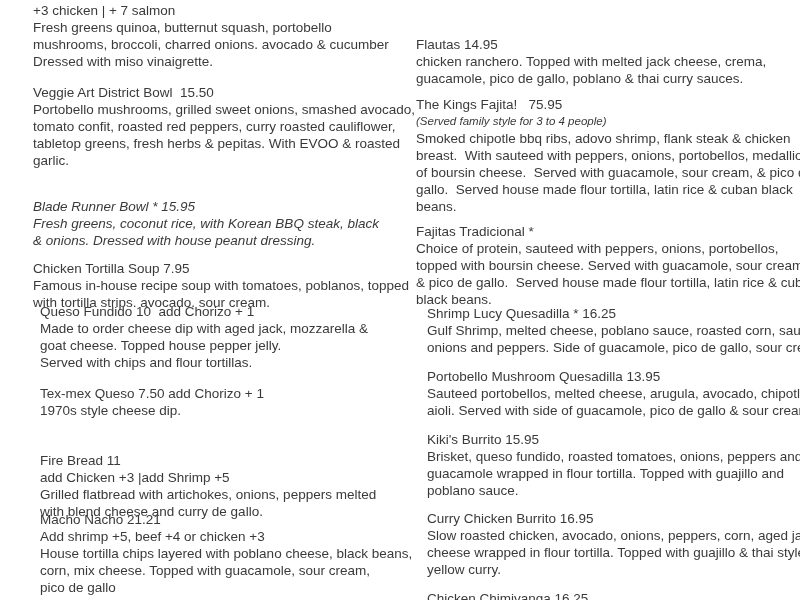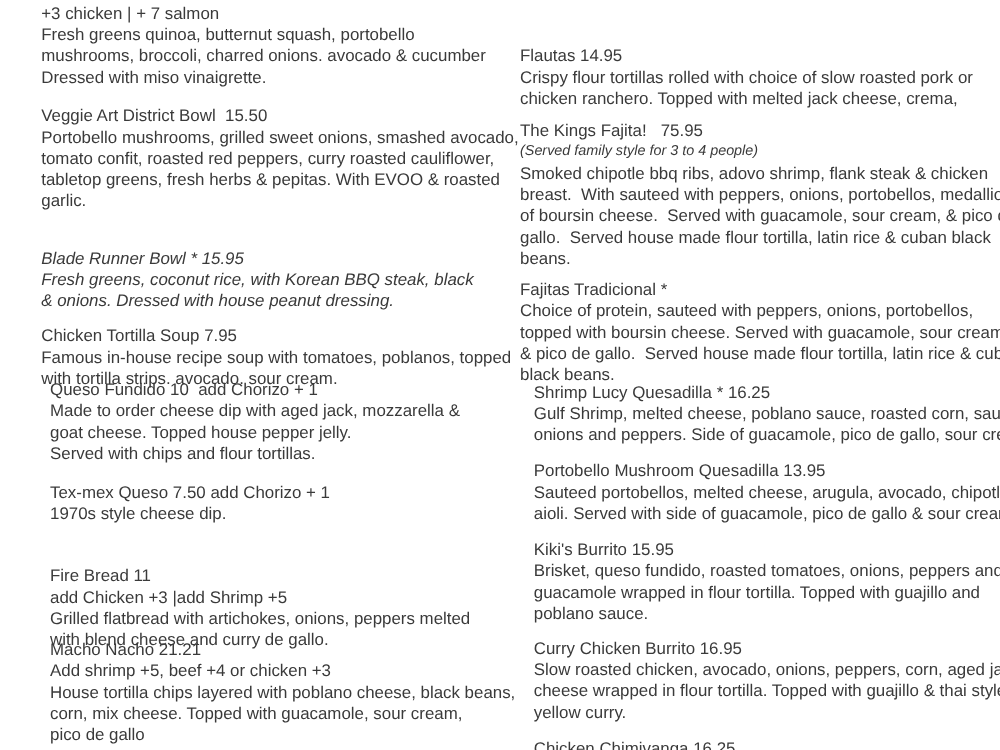--- a/index.html
+++ b/index.html
@@ -84,22 +84,22 @@
         <div class="line">Add shrimp +5, beef +4 or chicken +3</div>
         <div class="line">House tortilla chips layered with poblano cheese, black beans,</div>
         <div class="line">corn, mix cheese. Topped with guacamole, sour cream,</div>
         <div class="line">pico de gallo</div>
       </div>
   </section>
 
   <section>
     <div class="block" style="left:416px; top:12px;margin-top:24px;">
         <div class="line">Flautas 14.95</div>
-        <div class="line">Crispy flour tortillas rolled with choice of slow roasted pork or</div>
         <div class="line">chicken ranchero. Topped with melted jack cheese, crema,</div>
+        <div class="line">guacamole, pico de gallo, poblano &amp; thai curry sauces.</div>
       </div>
     <div class="block" style="left:416px; top:96px;">
         <div class="line">The Kings Fajita!   75.95</div>
         <div class="line italic">(Served family style for 3 to 4 people)</div>
         <div class="line">Smoked chipotle bbq ribs, adovo shrimp, flank steak &amp; chicken</div>
         <div class="line">breast.  With sauteed with peppers, onions, portobellos, medallion</div>
         <div class="line">of boursin cheese.  Served with guacamole, sour cream, &amp; pico de</div>
         <div class="line">gallo.  Served house made flour tortilla, latin rice &amp; cuban black</div>
         <div class="line">beans.</div>
       </div>

